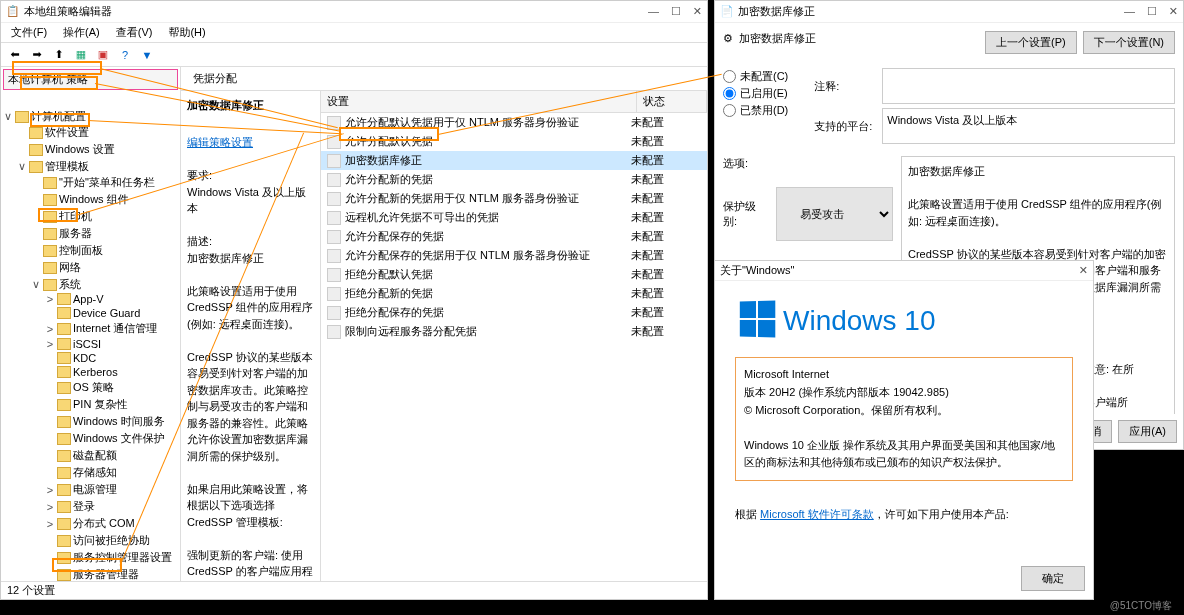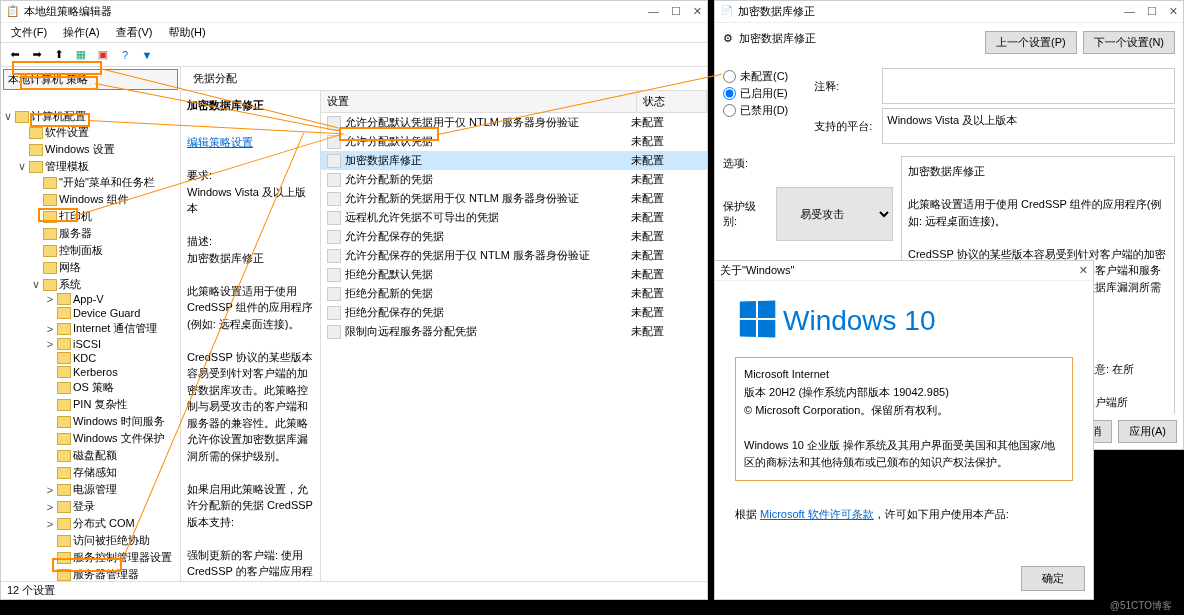--- a/index.html
+++ b/index.html
@@ -325,21 +325,21 @@
       <div class="split-pane">
         <div class="info-pane">
           <h4>加密数据库修正</h4><br>
           <div><a href="#">编辑策略设置</a></div><br>
           <div>要求:</div>
           <div>Windows Vista 及以上版本</div><br>
           <div>描述:</div>
           <div>加密数据库修正</div><br>
           <div>此策略设置适用于使用 CredSSP 组件的应用程序(例如: 远程桌面连接)。</div><br>
           <div>CredSSP 协议的某些版本容易受到针对客户端的加密数据库攻击。此策略控制与易受攻击的客户端和服务器的兼容性。此策略允许你设置加密数据库漏洞所需的保护级别。</div><br>
-          <div>如果启用此策略设置，允许分配新的凭据 CredSSP 版本支持:</div><br>
+          <div>如果启用此策略设置，将根据以下选项选择 CredSSP 管理模板:</div><br>
           <div>强制更新的客户端: 使用 CredSSP 的客户端应用程序将无法回退到不安全的版本，且使用 CredSSP 的服务将不接受未修补的客户端。注意: 在所有远程主机支持最新版本之前，不应部署此设置。</div><br>
           <br>
           
         </div>
         <div class="list-pane">
           <div class="list-head">
             <div class="col col-name">设置</div>
             <div class="col col-state">状态</div>
           </div>
           <div id="list-rows">

